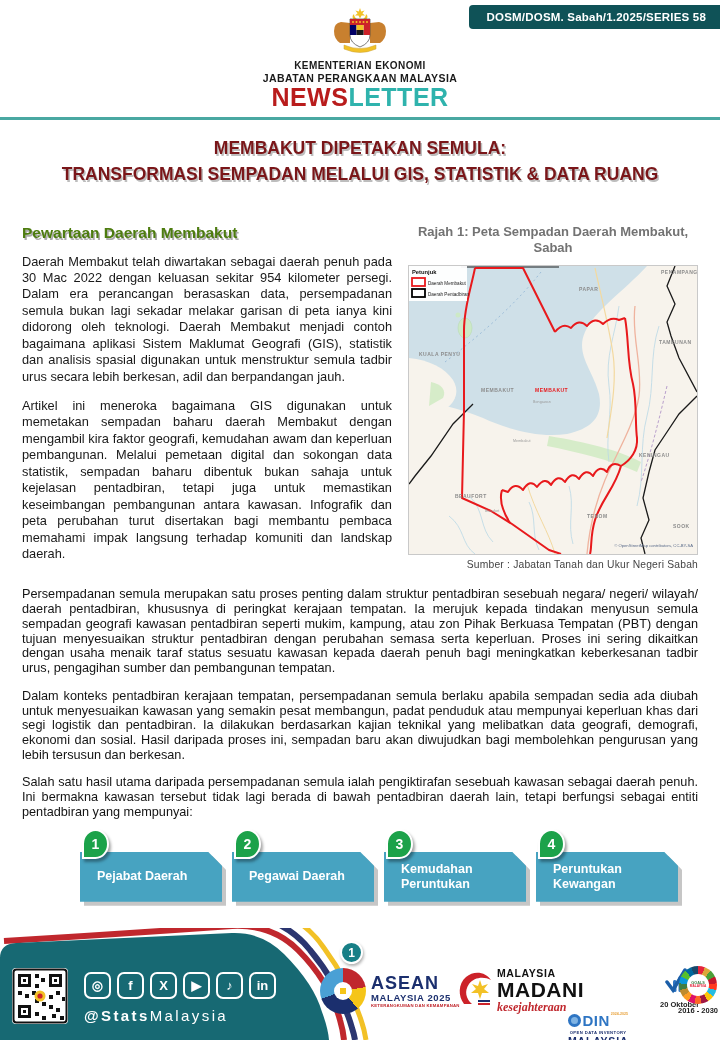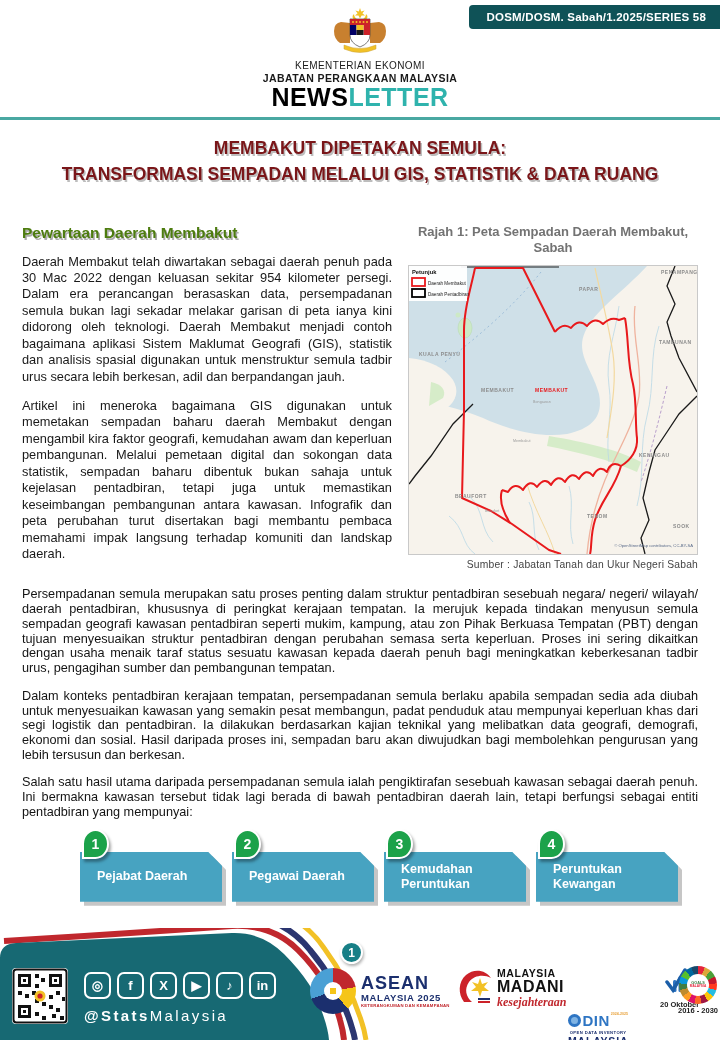--- a/index.html
+++ b/index.html
@@ -9,24 +9,24 @@
     background:#ffffff; overflow:hidden;
     font-family:"Liberation Sans", sans-serif; color:#1c1c1c;
   }
   
   .series-badge {
     position:absolute; top:5px; right:0; background:#0f5257; color:#fff;
     font-size:11.5px; font-weight:bold; padding:6px 14px 6px 18px;
     border-radius:4px 0 0 4px; letter-spacing:.2px;
   }
   .masthead { padding-top:8px; text-align:center; }
-  .masthead .ministry { font-size:10px; font-weight:400; letter-spacing:.4px; color:#1a1a1a; margin-top:2px; }
+  .masthead .ministry { font-size:10px; font-weight:700; letter-spacing:.4px; color:#1a1a1a; margin-top:2px; }
   .masthead .dept { font-size:10.5px; font-weight:600; letter-spacing:.4px; color:#1a1a1a; margin-top:1px; }
   .masthead .newsletter { font-size:25px; font-weight:800; letter-spacing:.5px; margin-top:1px; line-height:1; }
-  .newsletter .nl1 { color:#000000; }
+  .newsletter .nl1 { color:#b91c1c; }
   .newsletter .nl2 { color:#2fb3ad; }
   .top-rule { height:3px; background:#49a8a2; margin-top:7px; }
   
   .doc-title {
     margin-top:15px; text-align:center; color:#7a1619; font-weight:800;
     font-size:17.5px; line-height:1.5; text-shadow:1.5px 1.5px 0 #bdbdbd;
   }
   
   .columns { display:flex; gap:16px; padding:0 22px; margin-top:36px; }
   .col-left { width:384px; }
@@ -75,41 +75,41 @@
   .qr { position:absolute; left:12px; top:40px; }
   .social { position:absolute; left:84px; top:44px; display:flex; gap:6px; }
   .social-icon {
     width:27px; height:27px; border:2.2px solid #fff; border-radius:7px;
     color:#fff; font-size:13px; font-weight:bold;
     display:flex; align-items:center; justify-content:center;
   }
   .handle { position:absolute; left:84px; top:79px; color:#fff; font-size:15px; letter-spacing:2.4px; }
   .handle .hb { font-weight:800; }
   .logo-group { position:absolute; display:flex; align-items:center; gap:5px; }
-  .asean { left:310px; top:40px; }
+  .asean { left:320px; top:40px; }
   .asean-swirl {
     width:46px; height:46px; border-radius:50%; position:relative;
     background:conic-gradient(#c0272d 0 80deg, #f5c518 80deg 140deg, #1b2f6e 140deg 250deg, #4aa0d5 250deg 360deg);
   }
   .asean-swirl::after {
     content:""; position:absolute; left:14px; top:14px; width:18px; height:18px;
     background:#fff; border-radius:50%;
   }
   .asean-swirl::before {
     content:""; position:absolute; left:20px; top:20px; width:6px; height:6px;
     background:#f5c518; z-index:1;
   }
   .asean-text { line-height:1; }
   .asean-l1 { font-size:18px; font-weight:800; color:#1b2f6e; letter-spacing:1px; }
   .asean-l2 { font-size:9.5px; font-weight:800; color:#1b2f6e; letter-spacing:.6px; margin-top:1px; }
   .asean-l3 { font-size:4.3px; font-weight:bold; color:#c0272d; letter-spacing:.2px; margin-top:2px; }
   .madani { left:458px; top:40px; }
   .madani-text { line-height:1; }
   .madani-l1 { font-size:10.5px; font-weight:800; color:#111; letter-spacing:.6px; }
-  .madani-l2 { font-size:16px; font-weight:800; color:#111; letter-spacing:.5px; }
+  .madani-l2 { font-size:21px; font-weight:800; color:#111; letter-spacing:.5px; }
   .madani-l3 { font-family:"Liberation Serif", serif; font-style:italic; font-weight:bold; font-size:12px; color:#c0272d; margin-top:1px; }
   .odin { left:568px; top:36px; flex-direction:column; gap:0; text-align:center; }
   .odin-row { display:flex; align-items:center; gap:1px;margin-top:48px; }
   .odin-globe { width:13px; height:13px; border-radius:50%; background:#2e75c3; display:inline-block; position:relative; }
   .odin-globe::after{ content:""; position:absolute; inset:3px; border-radius:50%; background:#7fb3e3; }
   .odin-din { font-size:15px; font-weight:800; color:#2e75c3; letter-spacing:.5px; }
   .odin-year { font-size:3.6px; font-weight:bold; color:#e8a33d; align-self:flex-start; }
   .odin-sub1 { font-size:4.2px; font-weight:bold; color:#1b2f6e; letter-spacing:.4px; margin-top:1px; }
   .odin-sub2 { font-size:10.5px; font-weight:800; color:#1b2f6e; letter-spacing:.8px; }
   .odin-sub3 { font-size:4.8px; font-weight:800; color:#c0272d; letter-spacing:.3px; margin-top:1px; }

